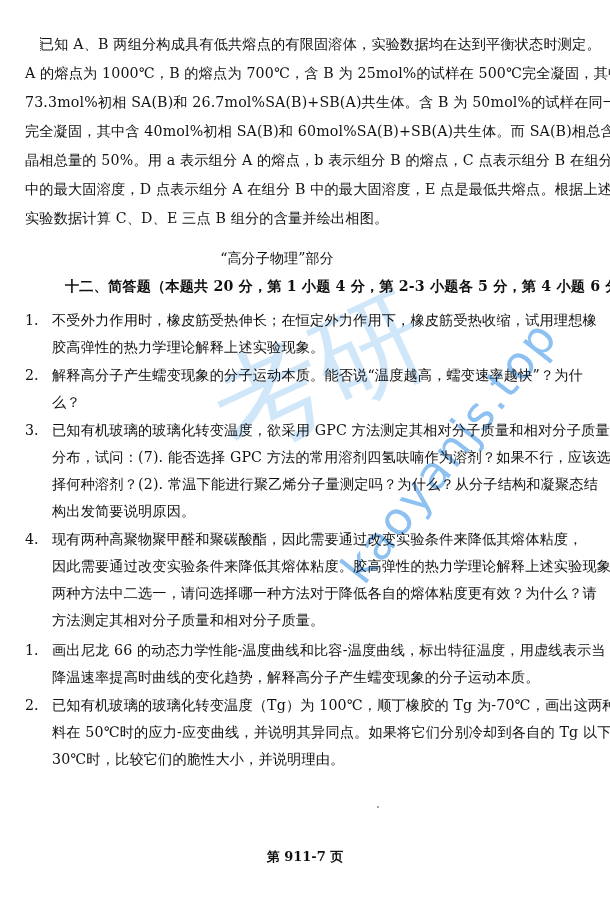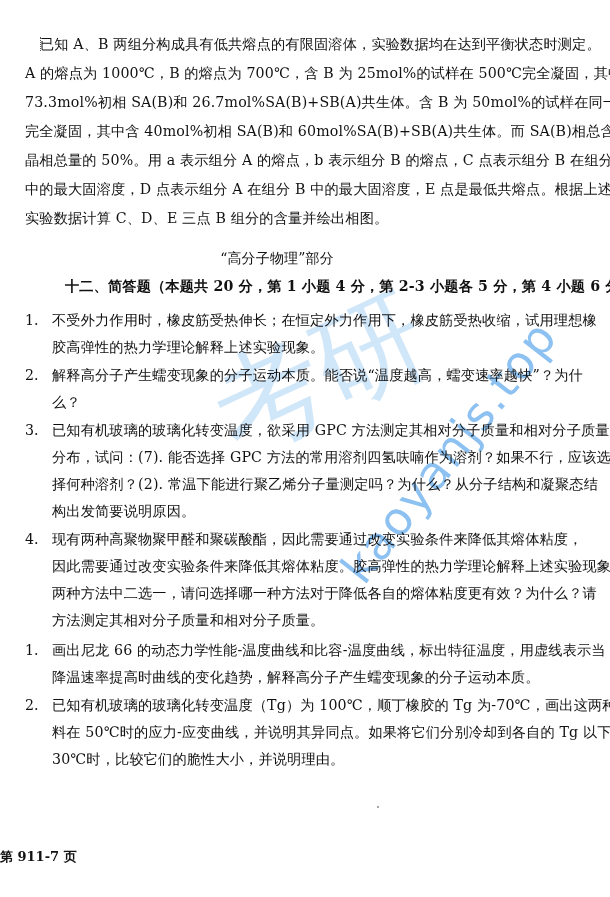--- a/index.html
+++ b/index.html
@@ -13,21 +13,21 @@
     position: absolute; left: 25px; width: 565px;
     font-size: 14.2px; line-height: 20px; white-space: nowrap;
     letter-spacing: 0.15px;
   }
   .indent1 { left: 40px; }
   .num { position: absolute; left: 25px; font-size: 14.2px; line-height: 20px; }
   .item-text { left: 52px; width: 540px; }
   .section-title { text-align: center; left: 0; width: 496px; font-size: 14px; margin-left: 29px; }
   .heading { font-weight: bold; margin-left: 40px; }
   .footer {
-    position: absolute; top: 848px; left: 0; width: 610px; text-align: left;
+    position: absolute; top: 848px; left: 0; width: 610px; text-align: center;
     font-size: 13px; font-weight: bold;
   }
   .cursor-mark {
     position: absolute; left: 40px; top: 37px; width: 1px; height: 14px;
     border-left: 1px dotted #555;
   }
   .watermark {
     position: absolute; pointer-events: none; color: #2f8fe6; opacity: 0.55;
     font-family: "DejaVu Sans", "Liberation Sans", sans-serif;
   }

